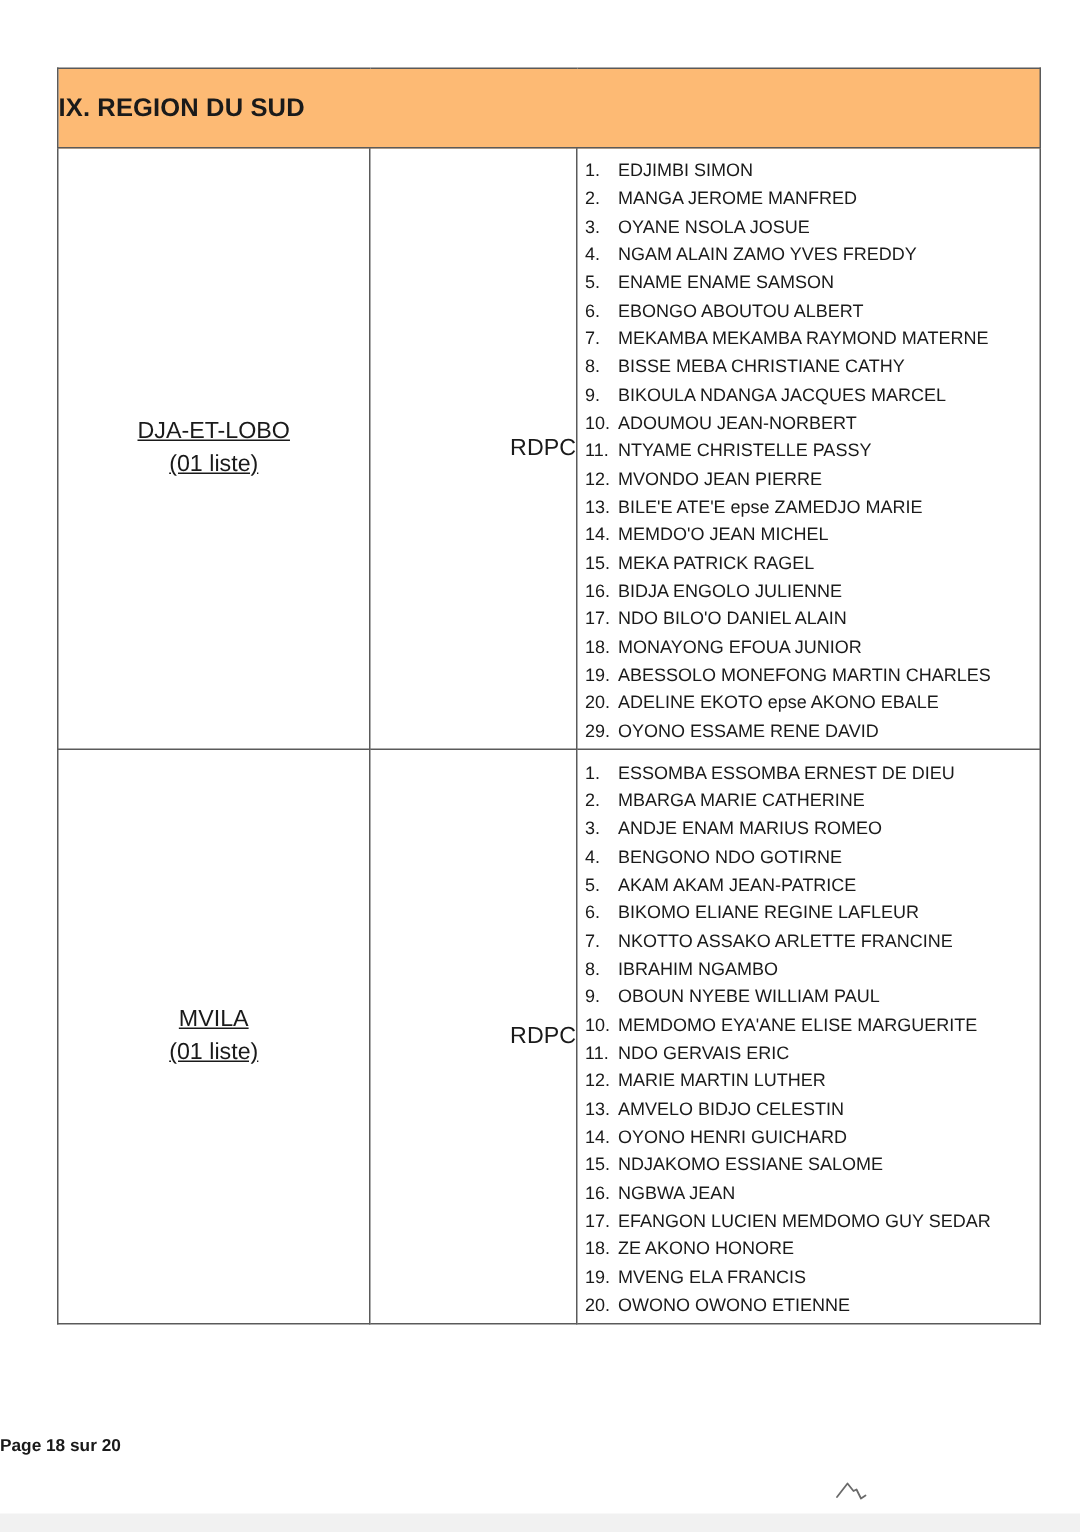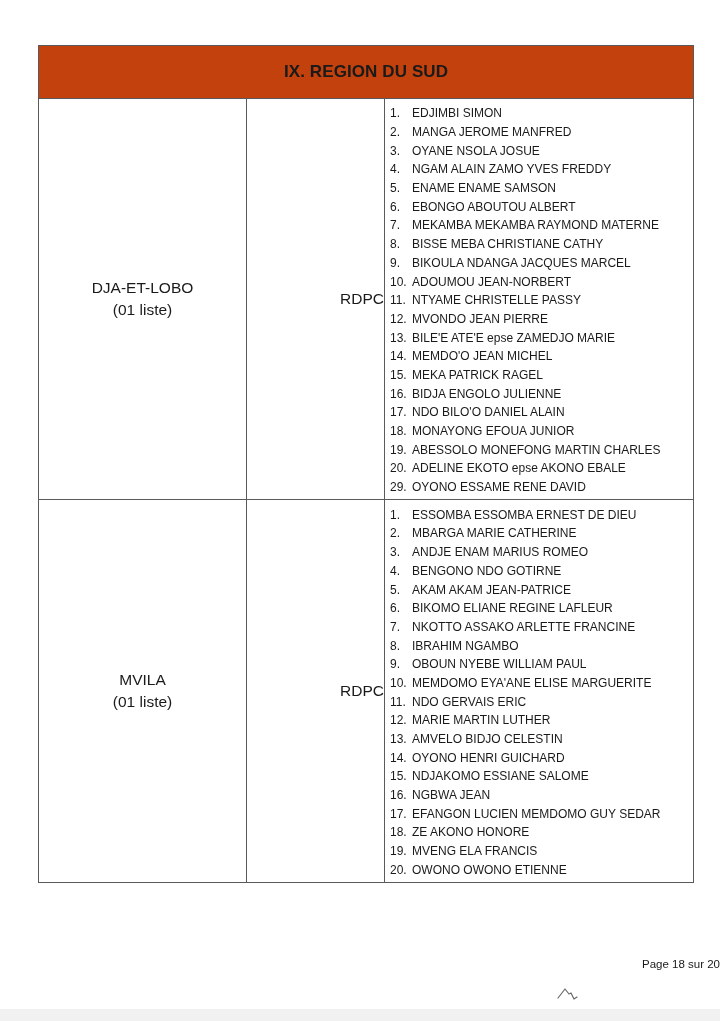--- a/index.html
+++ b/index.html
@@ -7,33 +7,33 @@
     width: 720px; height: 1021px; background: #ffffff; position: relative; overflow: hidden;
     font-family: "Liberation Sans", sans-serif; color: #1a1a1a;
   }
   .bottom-strip { position: absolute; left: 0; right: 0; bottom: 0; height: 12px; background: #f1f1f1; }
   table.main {
     position: absolute; left: 38px; top: 45px; width: 655px;
     border-collapse: collapse; table-layout: fixed;
   }
   table.main td, table.main th { border: 1.5px solid #5a5a5a; padding: 0; }
   .title-cell {
-    height: 52px; background: #c2410c; text-align: center; vertical-align: middle;
+    height: 52px; background: #fdba74; vertical-align: middle;
     font-size: 17px; font-weight: bold; letter-spacing: 0.1px;
   }
   .hdr {
     height: 50px; text-align: center; vertical-align: middle; font-weight: bold; font-size: 13px; line-height: 16px;
   }
-  .circ { text-align: center; vertical-align: middle; font-size: 15.5px; line-height: 22px; }
+  .circ { text-align: center; vertical-align: middle; font-size: 15.5px; line-height: 22px; text-decoration: underline; }
   .party { text-align: right; vertical-align: middle; font-size: 15.5px; }
   .list-cell { vertical-align: top; padding: 5px 0 3px 2px !important; }
   ol.cands { list-style: none; margin: 0; padding: 0; }
   ol.cands li { display: flex; height: 18.7px; align-items: center; font-size: 12px; white-space: nowrap; }
   ol.cands li .num { display: inline-block; width: 22px; padding-left: 3px; }
-  .page-num { position: absolute; left: 0; right: 0; top: 958px; text-align: right; font-size: 11.5px; }
+  .page-num { position: absolute; left: 0; right: 0; top: 958px; text-align: left; font-size: 11.5px; font-weight: bold; }
   .initials { position: absolute; left: 556px; top: 984px; }
 </style>
 </head>
 <body>
 
 <div class="bottom-strip"></div>
 
 <table class="main">
   <colgroup>
     <col style="width:208px">

